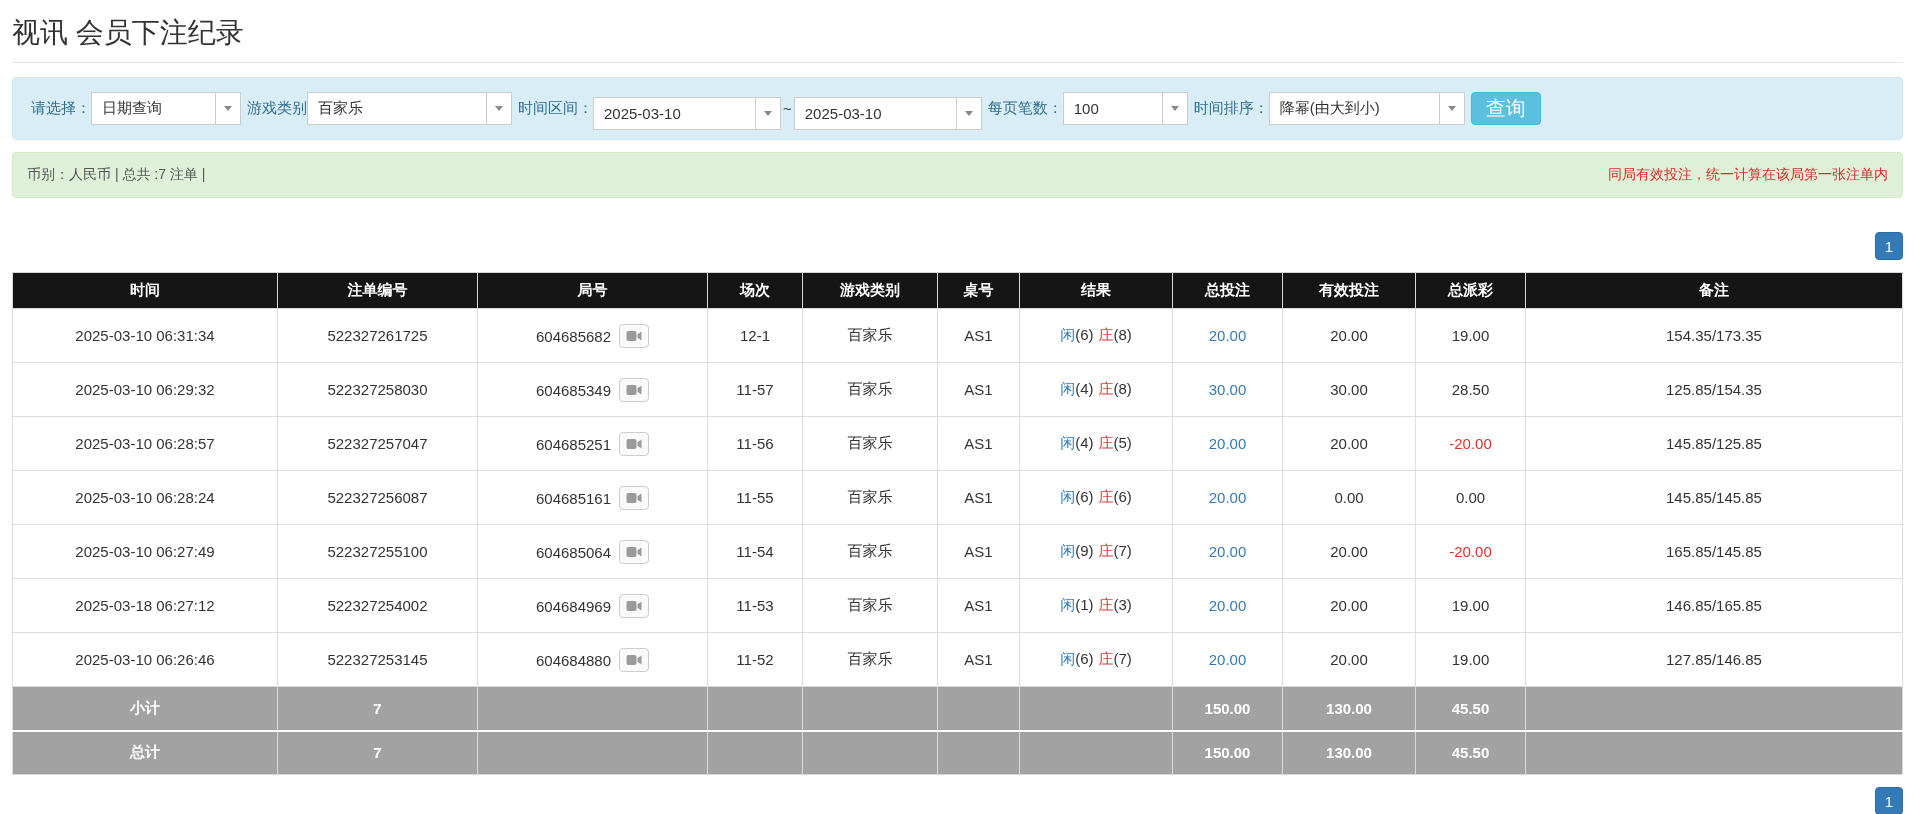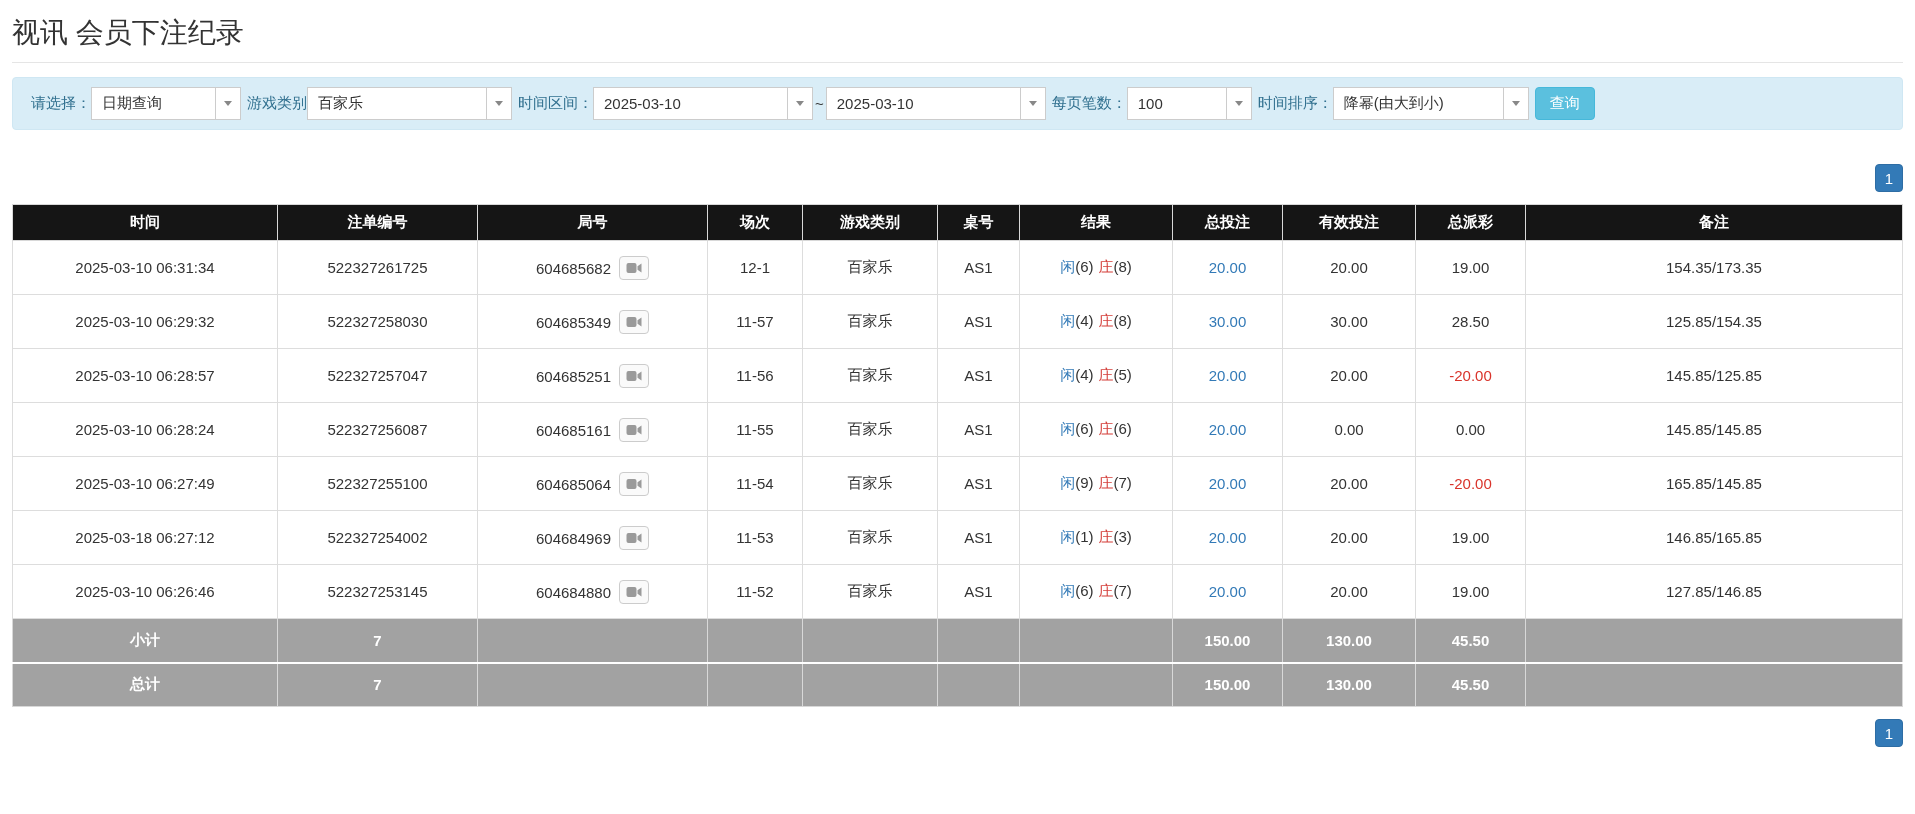--- a/index.html
+++ b/index.html
@@ -62,29 +62,29 @@
     border-radius: 0 4px 4px 0;
   }
   .dd-caret i {
     width: 0; height: 0;
     border-left: 4px solid transparent;
     border-right: 4px solid transparent;
     border-top: 5px solid #888;
   }
   .dd-select { width: 150px; }
   .dd-game { width: 205px; }
-  .dd-date { width: 220px; }
+  .dd-date { width: 188px; margin-top: 10px; }
   .dd-size { width: 125px; }
   .dd-sort { width: 196px; }
   .tilde { color: #333; font-size: 15px; padding: 0 2px; }
   .btn-search {
     background: var(--search-btn, #5bc0de);
     border: 1px solid #46b8da;
     color: #fff;
-    font-size: 15px;
+    font-size: 20px;
     height: 33px;
     padding: 0 14px;
     border-radius: 4px;
     cursor: pointer;
     margin-left: 6px;
     font-family: inherit;
   }
 
   
   .summary-bar {
@@ -228,20 +228,24 @@
     <div class="dropdown dd-sort">
       <span class="dd-value">降幂(由大到小)</span>
       <span class="dd-caret">
           <i></i>
         </span>
     </div>
 
     <button class="btn-search">查询</button>
   </div>
 
+  <div class="summary-bar">
+    <span class="summary-left">币别：人民币 | 总共 :7 注单 |</span>
+    <span class="summary-right">同局有效投注，统一计算在该局第一张注单内</span>
+  </div>
 
   <div class="pager top">
     <a class="page-btn">1</a>
   </div>
 
   <table class="records">
     <colgroup>
       <col style="width:265px">
         <col style="width:200px">
         <col style="width:230px">

